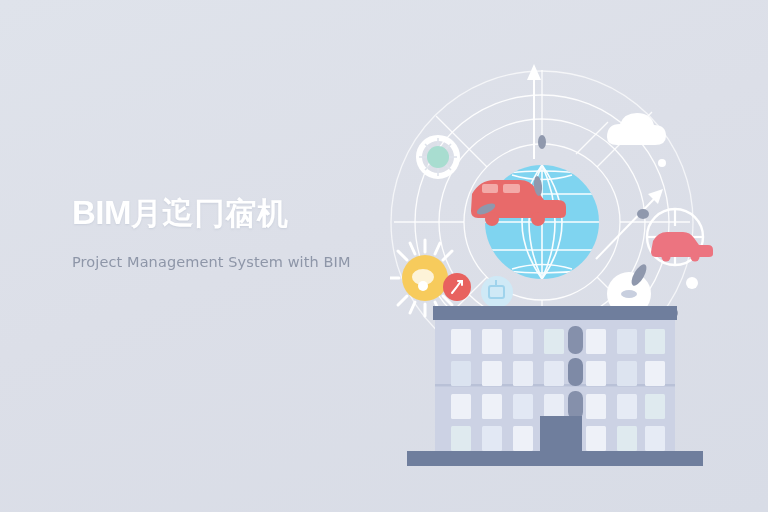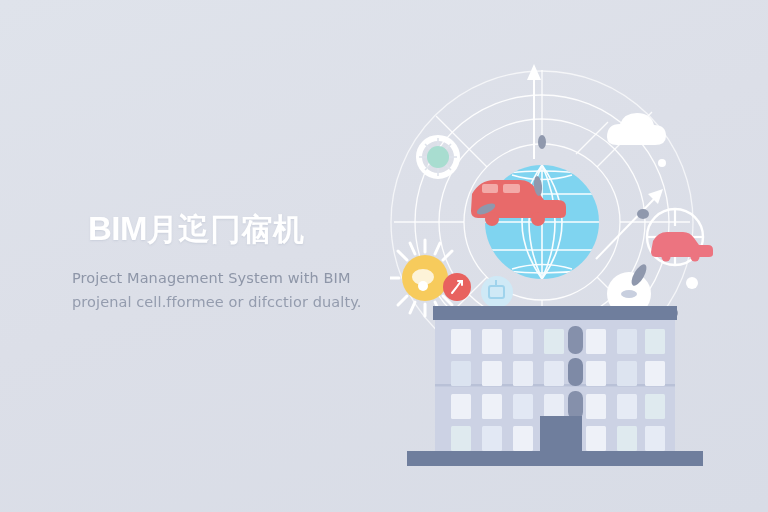--- a/index.html
+++ b/index.html
@@ -27,21 +27,21 @@
     left: 72px;
     top: 193px;
     width: 330px;
   }
   #hero-title {
     font-size: 33px;
     font-weight: bold;
     line-height: 40px;
     letter-spacing: 0.5px;
     color: #ffffff;
-    margin: 16px;
+    margin: 0;
     white-space: nowrap;
     text-shadow: 0 1px 2px rgba(170,178,196,0.35);
   }
   #hero-title .latin { letter-spacing: -0.5px; }
   #hero-title .cjk   { font-family: "DejaVu Sans", sans-serif; font-size: 31px; }
 
   .subtitle-line {
     font-size: 14.5px;
     line-height: 24px;
     color: #8e96a8;
@@ -66,21 +66,20 @@
 </head>
 <body>
 
 <div id="stage">
 
   <div id="text-block">
     <h1 id="hero-title"><span class="latin">BIM</span><span class="cjk">月迱冂㝛机</span></h1>
 
     <div id="subtitle-wrap">
       <p class="subtitle-line" id="subtitle-line-1">Project Management System with BIM</p>
-      <p class="subtitle-line" id="subtitle-line-2">projenal cell.fformee or difcctior dualty.</p>
     </div>
   </div>
 
   <div id="illustration">
     <svg width="360" height="440" viewBox="0 0 360 440" xmlns="http://www.w3.org/2000/svg">
 
       <defs>
         <clipPath id="globeClip">
           <circle cx="152" cy="188" r="57"></circle>
         </clipPath>

